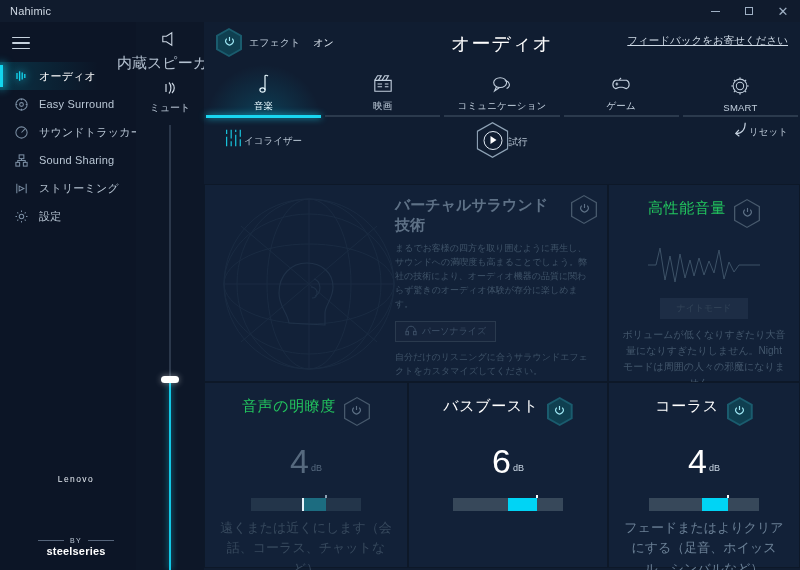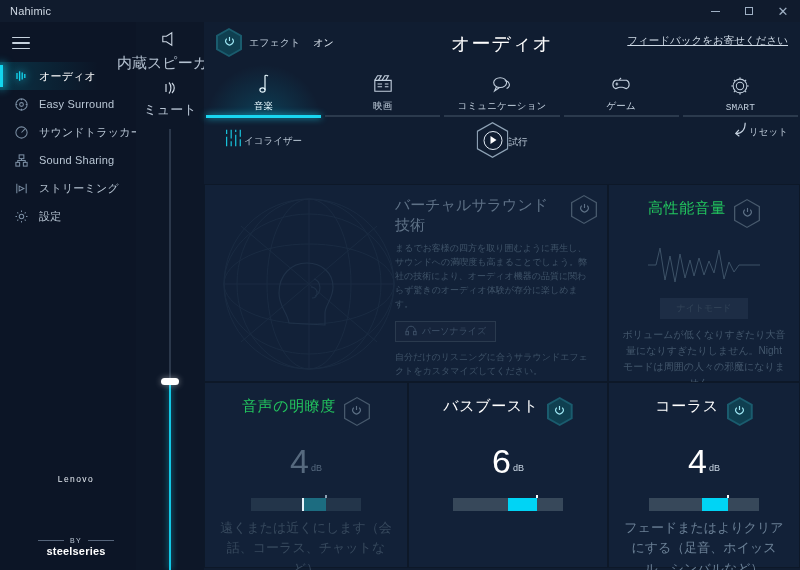--- a/index.html
+++ b/index.html
@@ -85,21 +85,21 @@
   }
 
   
   .volcol {
     position: absolute; top: 22px; left: 136px; width: 68px; height: 548px;
     background: #0d1728; display: flex; flex-direction: column; align-items: center;
   }
   .volcol .dev-icon { margin-top: 8px; color: #cbd6e2; }
   .volcol .dev-name { font-size: 15px; color: #b5c2d1; margin-top: 2px; white-space: nowrap; }
   .volcol .mute-icon { margin-top: 7px; color: #cbd6e2; }
-  .volcol .mute-label { font-size: 13px; color: #b5c2d1; margin-top: 1px; }
+  .volcol .mute-label { font-size: 10px; color: #b5c2d1; margin-top: 1px; }
   .vslider { position: relative; margin-top: 10px; width: 14px; flex: 1 1 auto; }
   .vslider .track {
     position: absolute; left: 50%; transform: translateX(-50%);
     top: 0; bottom: 0; width: 1px; background: #4b5b6e;
   }
   .vslider .fill {
     position: absolute; left: 50%; transform: translateX(-50%);
     bottom: 0; height: 42%; width: 2px; background: #12c8e6;
     box-shadow: 0 0 6px rgba(18,200,230,.8);
   }
@@ -141,21 +141,21 @@
   }
   .feedback {
     position: absolute; right: 12px; top: 12px; font-size: 10.5px; color: #cfdae6;
     text-decoration: underline; white-space: nowrap;
   }
 
   
   .tabs { position: relative; height: 54px; display: flex; }
   .tab {
     flex: 1 1 0; display: flex; flex-direction: column; align-items: center; justify-content: flex-end;
-    padding-bottom: 5px; position: relative; font-family: Liberation Mono, monospace;
+    padding-bottom: 5px; position: relative;
   }
   .tab .t-icon { color: #c3d0de; height: 26px; display:flex; align-items:center; }
   .tab .t-label { font-size: 9.5px; color: #c3d0de; margin-top: 3px; letter-spacing: .2px; }
   .tab.active { background: radial-gradient(ellipse at 50% 115%, rgba(0,200,235,.22), rgba(0,0,0,0) 70%); }
   .tab.active .t-icon, .tab.active .t-label { color: #e8f9ff; }
   .tab-underlines {
     position: absolute; left: 0; right: 0; bottom: 0; height: 3px; display: flex;
   }
   .tab-underlines .u { flex: 1 1 0; height: 2px; background: #2b3a4d; margin: 0 2px; }
   .tab-underlines .u.active {
@@ -228,21 +228,21 @@
 
   
   .c-surround .sphere {
     position: absolute; left: 6px; top: 6px; width: 196px; height: 186px;
     opacity: .5;
   }
   .c-surround .right-pane {
     position: absolute; left: 190px; top: 10px; width: 206px;
   }
   .c-surround .sur-title {
-    font-size: 15px; color: #5e7186; line-height: 1.3; width: 165px;
+    font-size: 15px; color: #5e7186; line-height: 1.3; width: 165px; font-weight: bold;
   }
   .c-surround .hexbtn { position: absolute; right: 4px; top: 0; }
   .c-surround .sur-desc {
     font-size: 9px; color: #3f5368; line-height: 1.55; margin-top: 8px; width: 198px;
   }
   .pill-btn {
     display: inline-flex; align-items: center; gap: 5px; margin-top: 9px;
     border: 1px solid #2a3a4e; background: #16243b; padding: 3px 9px;
     font-size: 9px; color: #3d5067;
   }

